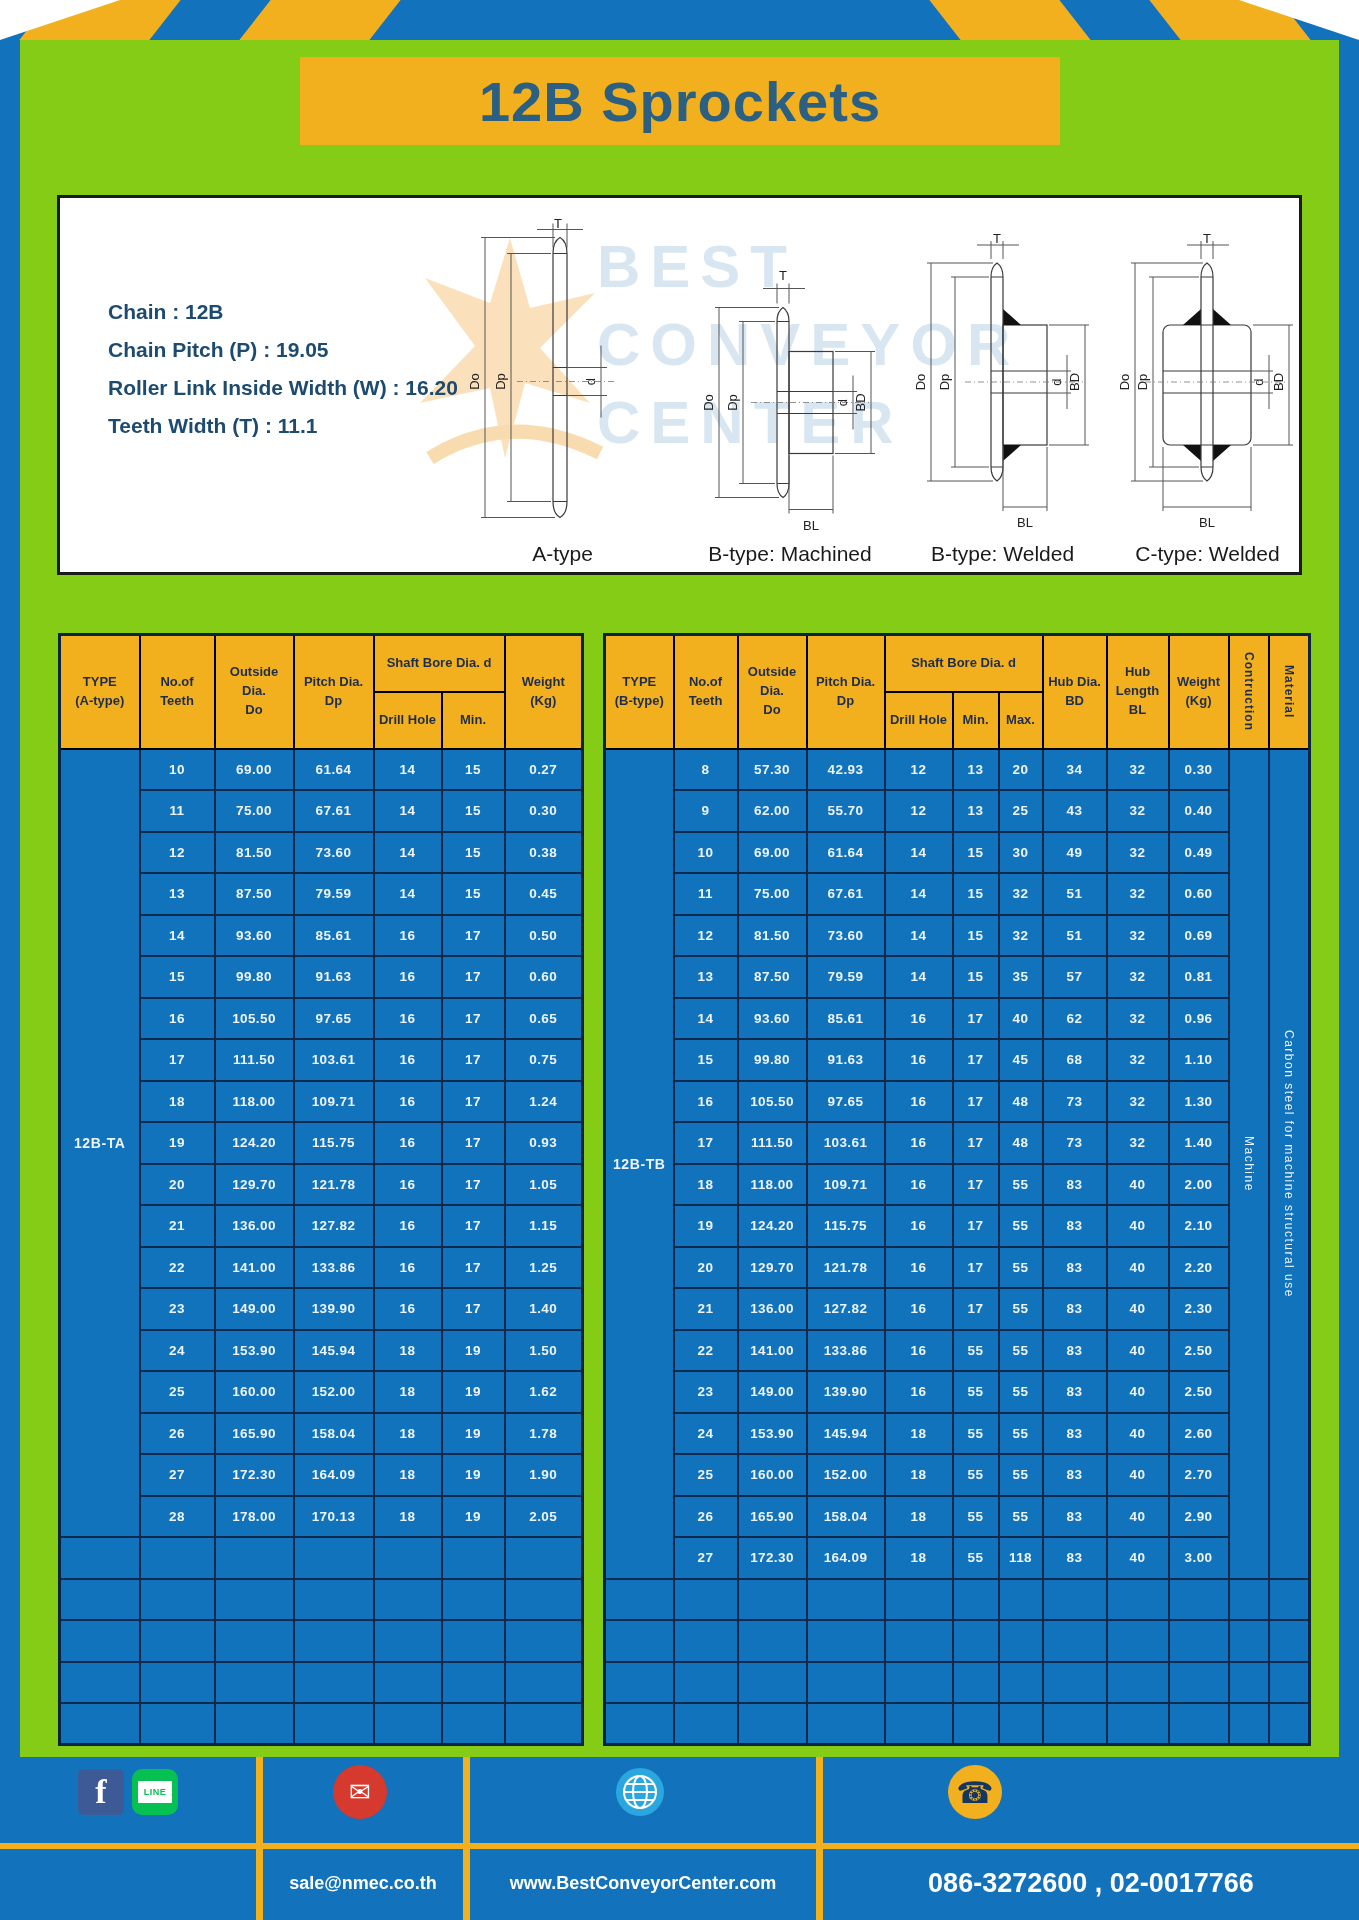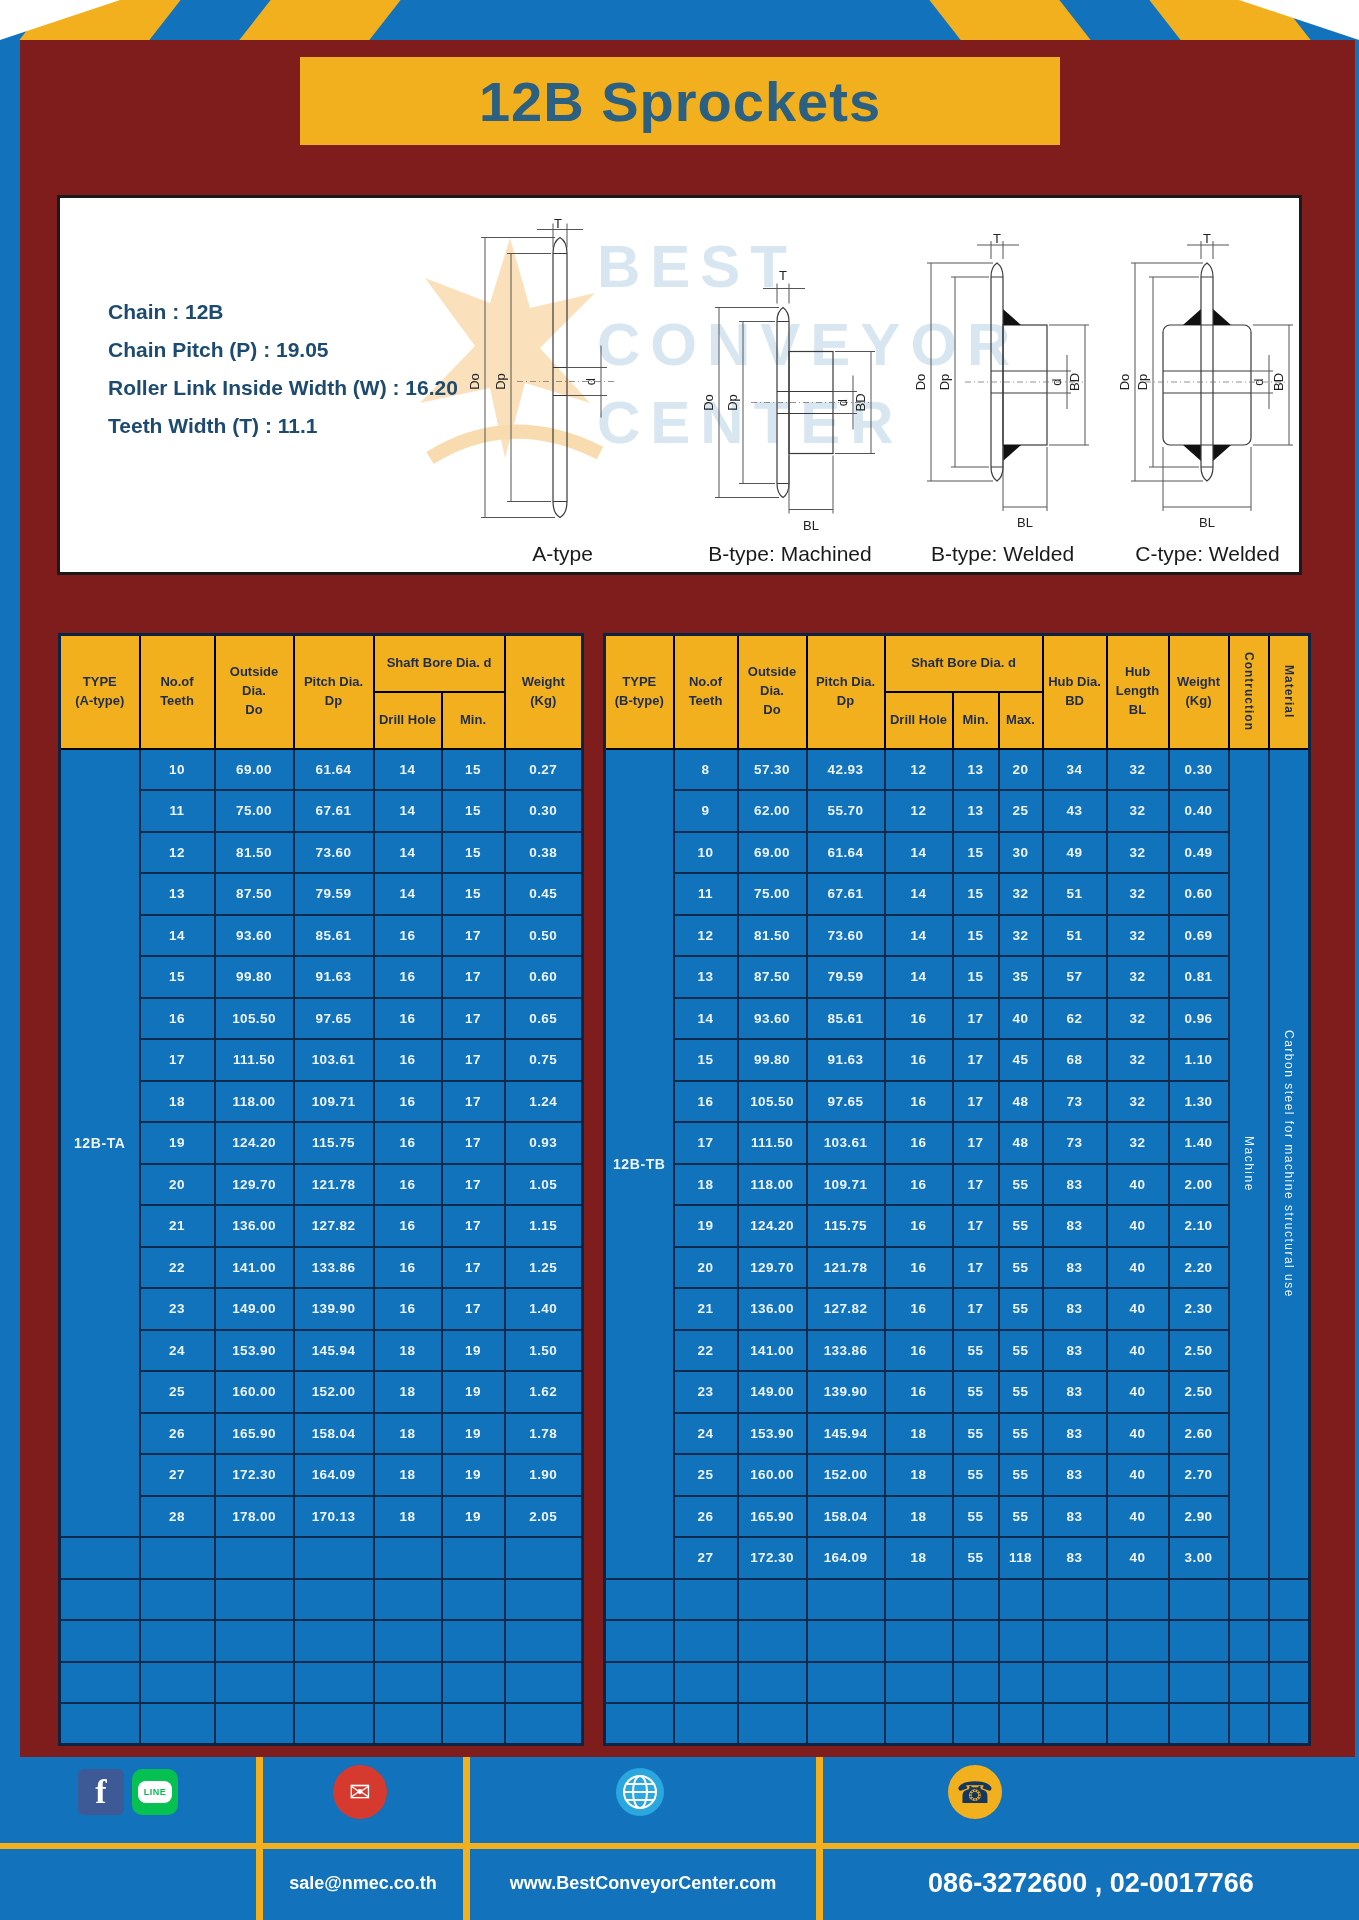--- a/index.html
+++ b/index.html
@@ -11,21 +11,21 @@
   
   .hazard{position:absolute;left:0;top:0;width:1359px;height:40px;overflow:hidden;}
   .hz{position:absolute;top:0;height:40px;background:var(--accent-yellow,#f2b01e);}
   .hz.l{transform:skewX(-38deg);}
   .hz.r{transform:skewX(38deg);}
   .corner{position:absolute;top:0;width:0;height:0;}
   .corner.l{left:0;border-top:40px solid #fff;border-right:120px solid transparent;}
   .corner.r{right:0;border-top:40px solid #fff;border-left:120px solid transparent;}
 
   
-  .page{position:absolute;left:20px;top:40px;width:1319px;height:1717px;background:#7f1d1d;padding-left:16px;}
+  .page{position:absolute;left:20px;top:40px;width:1319px;height:1717px;background:#84cc16;}
 
   .title-banner{position:absolute;left:280px;top:17px;width:760px;height:88px;
     background:var(--accent-yellow,#f2b01e);display:flex;align-items:center;justify-content:center;}
   .title-banner h1{margin:0;font-size:56px;font-weight:800;letter-spacing:1px;
     color:var(--title-text,#2b6082);}
 
   
   .diagram-panel{position:absolute;left:37px;top:155px;width:1245px;height:380px;
     background:#fff;border:3px solid #1a1a1a;box-sizing:border-box;}
   .watermark{position:absolute;left:330px;top:20px;width:640px;height:330px;z-index:0;pointer-events:none;}
@@ -67,21 +67,21 @@
     background:var(--frame-blue,#1272bc);}
   .sep{position:absolute;top:0;width:7px;height:163px;background:var(--accent-yellow,#f2b01e);}
   .hrule{position:absolute;left:0;top:86px;width:1359px;height:6px;background:var(--accent-yellow,#f2b01e);}
   .f-label{position:absolute;top:96px;height:60px;line-height:60px;text-align:center;
     color:#fff;font-weight:bold;font-size:18px;}
   .icon{position:absolute;display:flex;align-items:center;justify-content:center;}
   .fb-icon{left:78px;top:12px;width:46px;height:46px;background:var(--fb-blue,#3d5a96);
     border-radius:6px;color:#fff;font-size:34px;font-weight:bold;font-family:"Liberation Serif",serif;}
   .line-icon{left:132px;top:12px;width:46px;height:46px;background:var(--line-green,#06c152);
     border-radius:10px;}
-  .line-bubble{width:34px;height:22px;background:#fff;border-radius:8px;display:flex;
+  .line-bubble{width:34px;height:22px;background:#fff;border-radius:1px;display:flex;
     align-items:center;justify-content:center;font-size:9px;font-weight:bold;
     color:var(--line-green,#06c152);letter-spacing:.5px;}
   .mail-icon{left:333px;top:8px;width:54px;height:54px;border-radius:50%;
     background:var(--mail-red,#d6392e);color:#fff;font-size:26px;}
   .globe-icon{left:615px;top:10px;width:50px;height:50px;}
   .phone-icon{left:948px;top:8px;width:54px;height:54px;border-radius:50%;
     background:var(--accent-yellow,#f2b01e);color:#15365f;font-size:30px;}
 </style>
 </head>
 <body>

